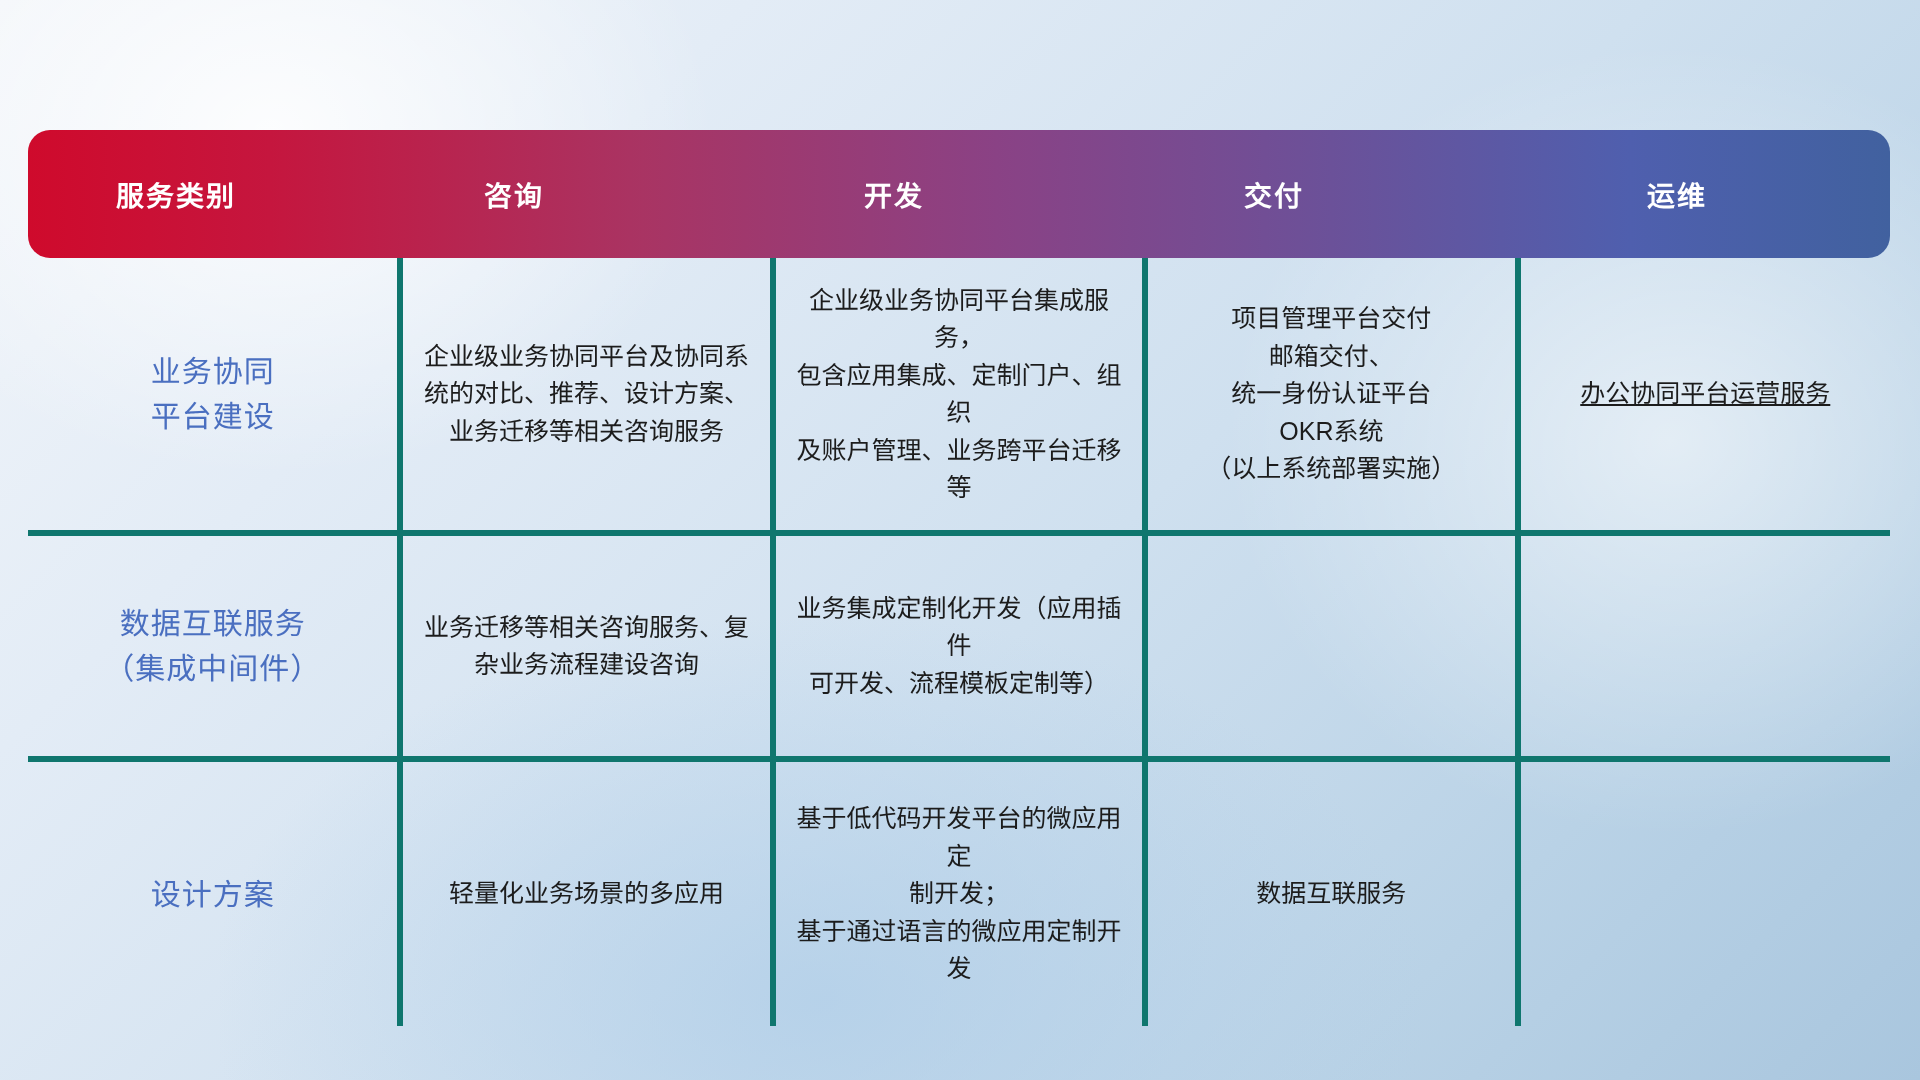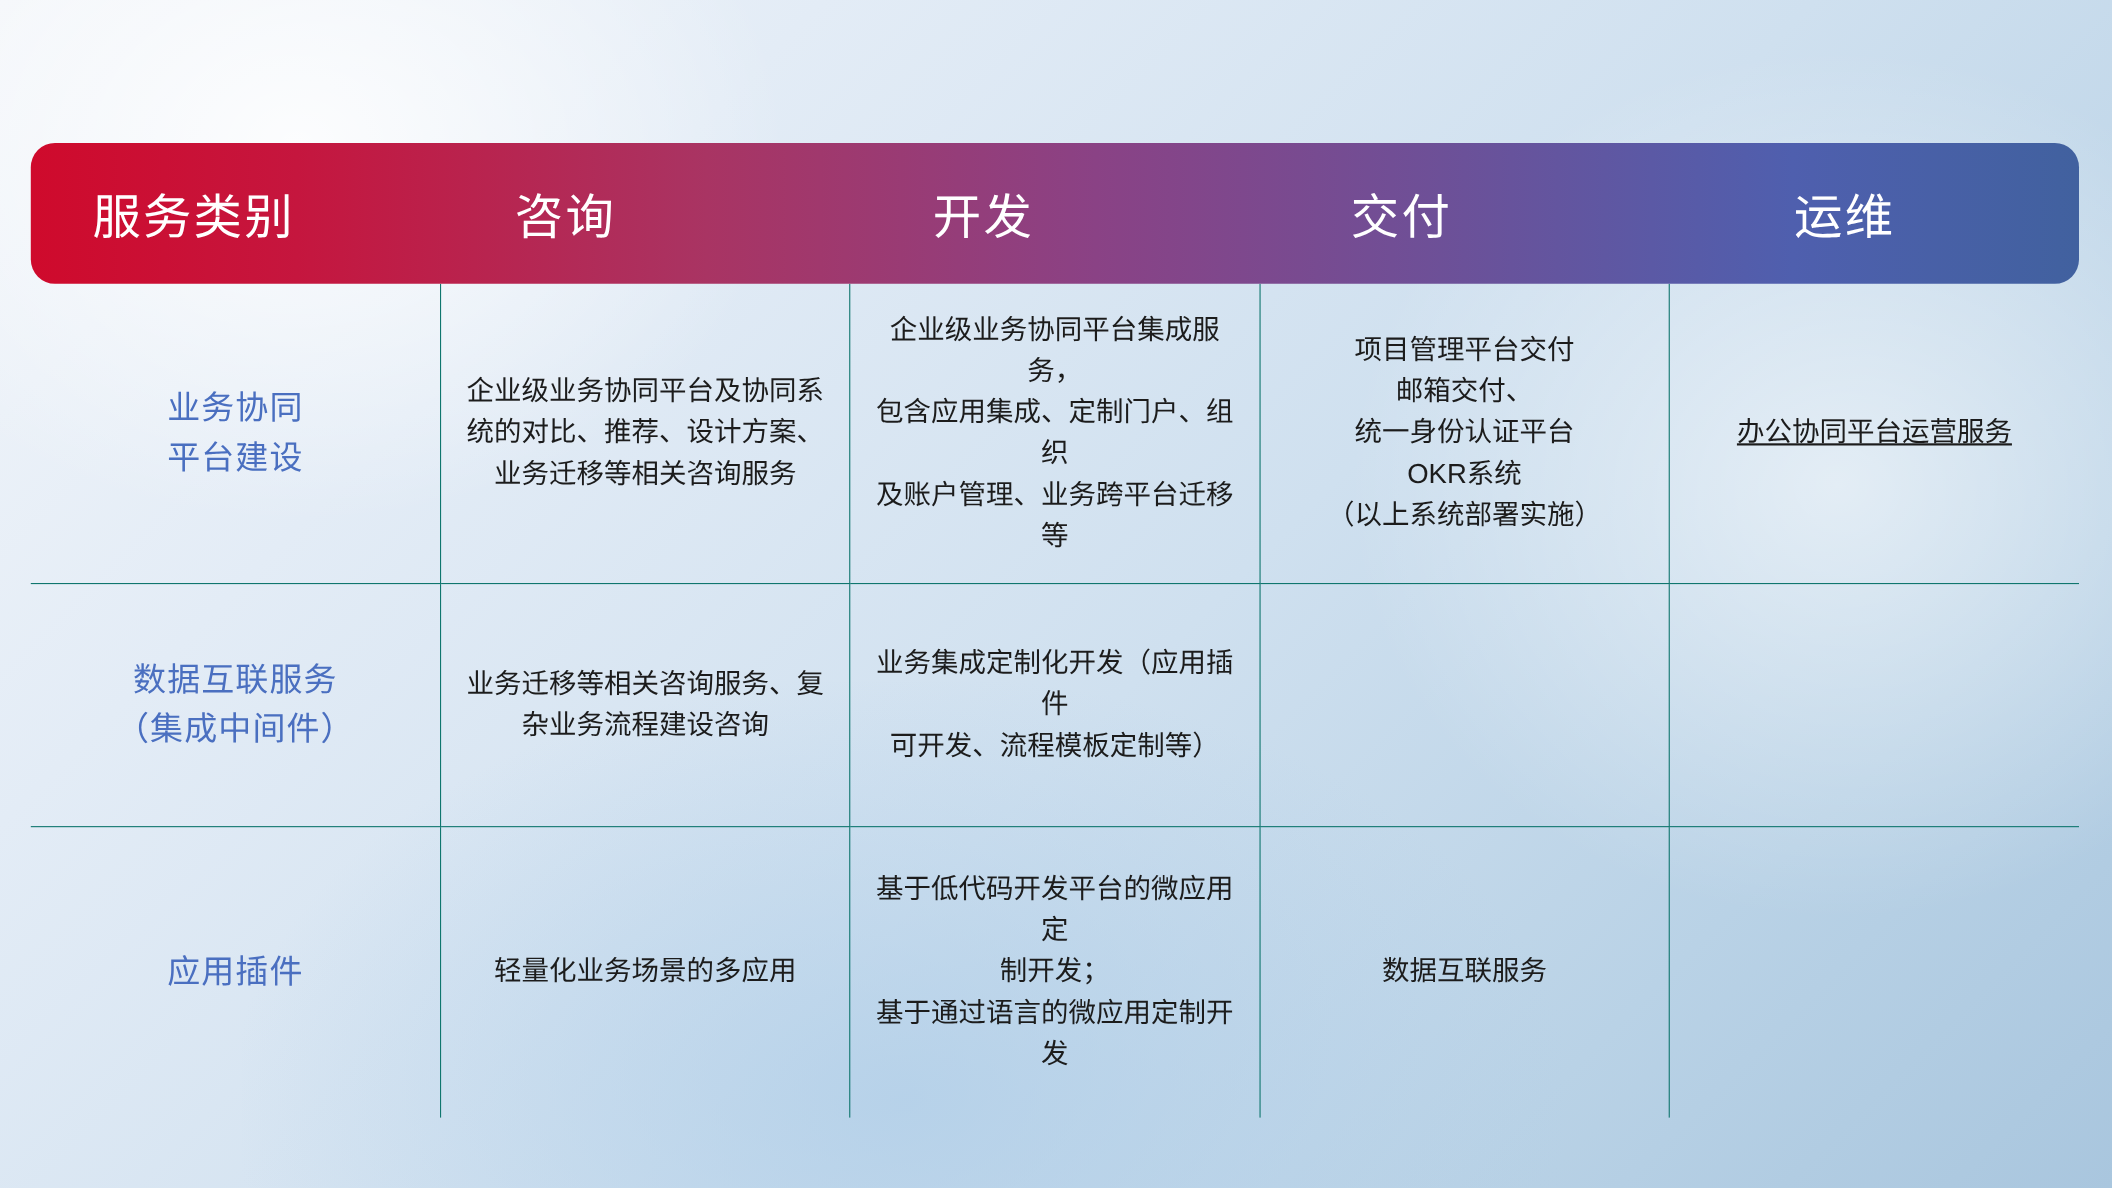--- a/index.html
+++ b/index.html
@@ -66,31 +66,31 @@
     position: relative;
     height: 128px;
     border-radius: 22px;
     background: linear-gradient(90deg, #cf0a2c 0%, #c5163e 13%, #a93463 33%, #8a4285 52%, #6b5199 70%, #4f5fae 86%, #41619f 100%);
     display: flex;
     align-items: center;
     overflow: hidden;
   }
   .header-cell {
     color: #ffffff;
-    font-size: 44px;
-    font-weight: normal;
+    font-size: 28px;
+    font-weight: bold;
     text-align: center;
     letter-spacing: 2px;
     flex: 0 0 auto;
     box-sizing: border-box;
   }
 
   
   table.service-table td {
-    border: 1px solid #0f766e;
+    border: 6px solid #0f766e;
     vertical-align: middle;
     text-align: center;
     padding: 18px 16px;
     color: #1c1c1c;
     font-size: 25px;
     line-height: 1.5;
     background: transparent;
   }
   table.service-table td.no-left {
     border-left: none;
@@ -184,21 +184,21 @@
         </td>
         <td>
           <span class="cell-text"></span>
         </td>
         <td class="no-right">
           <span class="cell-text"></span>
         </td>
       </tr>
       <tr class="row-last row-3">
         <td class="category no-left">
-          <span class="cell-text">应用插件</span>
+          <span class="cell-text">设计方案</span>
         </td>
         <td>
           <span class="cell-text">轻量化业务场景的多应用</span>
         </td>
         <td>
           <span class="cell-text">基于低代码开发平台的微应用定
 制开发；
 基于通过语言的微应用定制开发</span>
         </td>
         <td>

